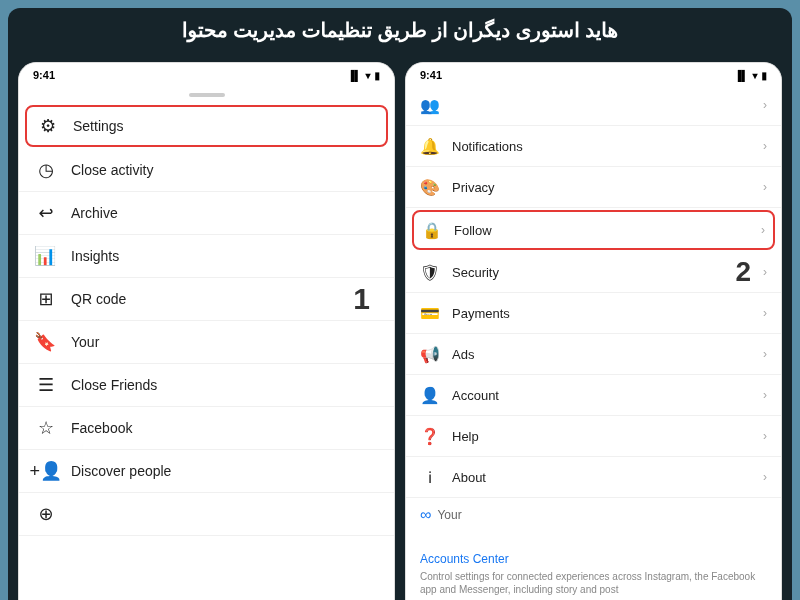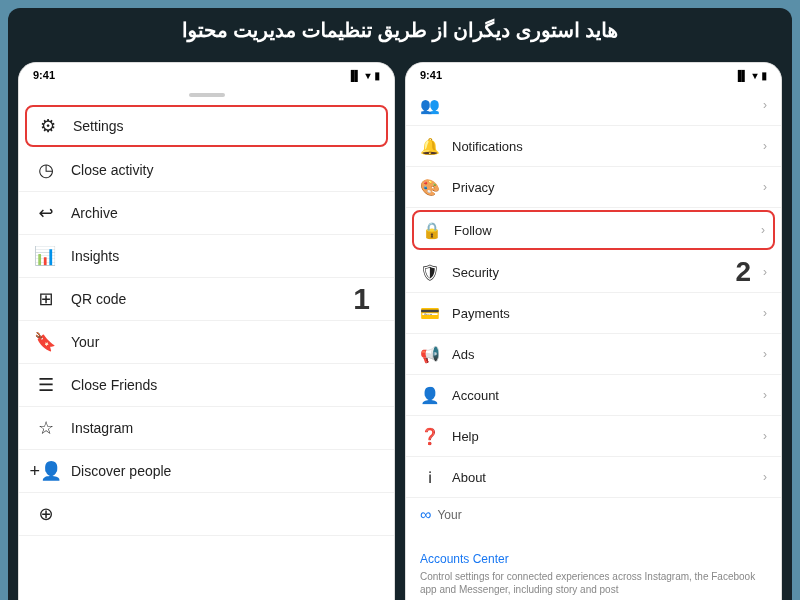--- a/index.html
+++ b/index.html
@@ -269,21 +269,21 @@
         <div class="settings-item">
           <div class="settings-icon">🔖</div>
           <span>Your</span>
         </div>
         <div class="settings-item">
           <div class="settings-icon">☰</div>
           <span>Close Friends</span>
         </div>
         <div class="settings-item">
           <div class="settings-icon">☆</div>
-          <span>Instagram</span>
+          <span>Facebook</span>
         </div>
         <div class="settings-item">
           <div class="settings-icon">+👤</div>
           <span>Discover people</span>
         </div>
         <div class="settings-item">
           <div class="settings-icon">⊕</div>
         </div>
       </div>
     </div>

